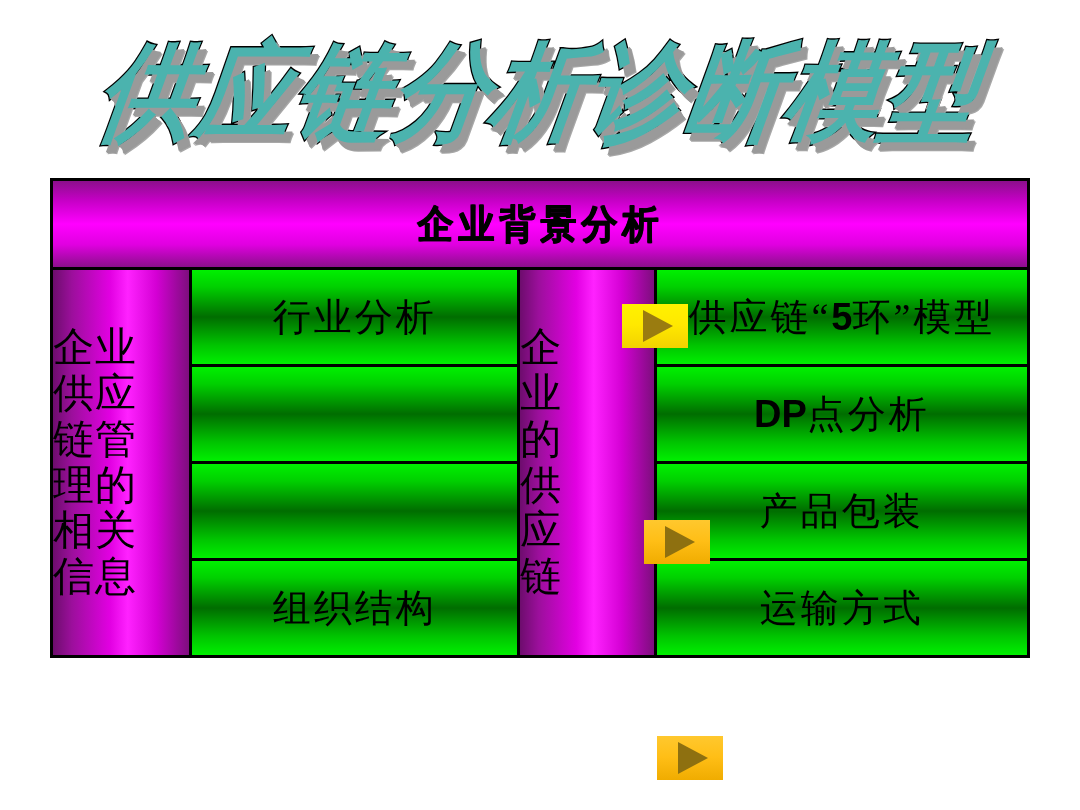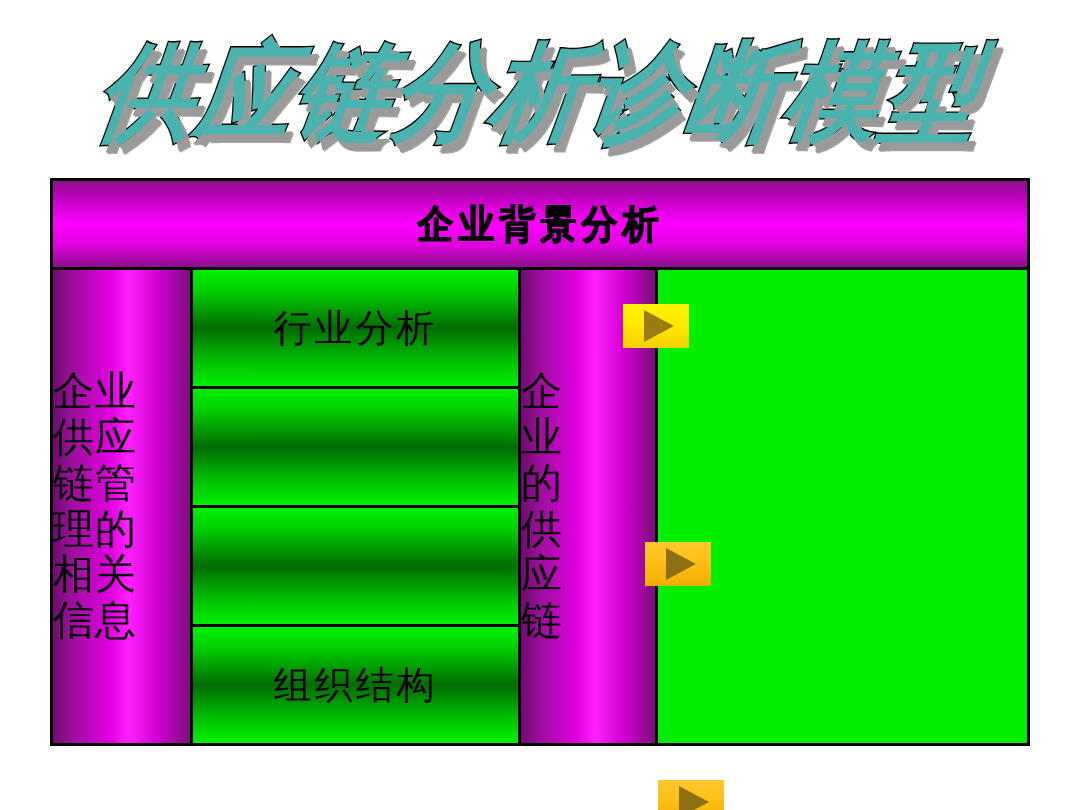--- a/index.html
+++ b/index.html
@@ -42,21 +42,21 @@
        8px 8px 0 #a8a8a8;
     transform: skewX(-8deg) scaleY(1.12);
   }
 
   
   #diagram-table {
     position: absolute;
     left: 50px;
     top: 178px;
     width: 980px;
-    height: 568px;
+    height: 480px;
     border: 3px solid #000000;
     box-sizing: border-box;
     background: #00ee00;
   }
 
   
   #header-band {
     position: absolute;
     left: 0;
     top: 0;
@@ -249,15 +249,35 @@
 
     <div class="magenta-col" id="col-mid-label">
       <span class="vlabel">企
 业
 的
 供
 应
 链</span>
     </div>
 
+    <div class="green-col" id="col-green-2">
+
+      <div class="green-cell">
+        <span class="cell-text">供应链“<span class="lat">5</span>环”模型</span>
+
+      </div>
+
+      <div class="green-cell">
+        <span class="cell-text"><span class="lat">DP</span>点分析</span>
+
+      </div>
+
+      <div class="green-cell">
+        <span class="cell-text">产品包装</span>
+      </div>
+
+      <div class="green-cell">
+        <span class="cell-text">运输方式</span>
+      </div>
+    </div>
 
   </div>
 </div>
 
 </body></html>

